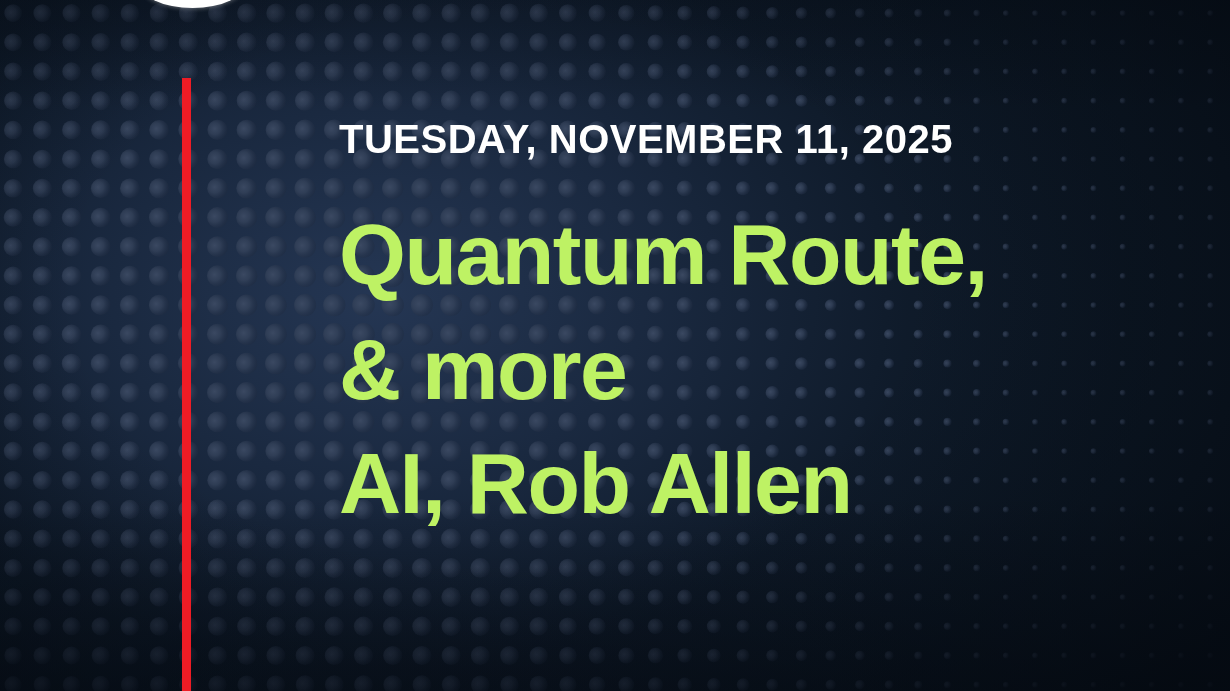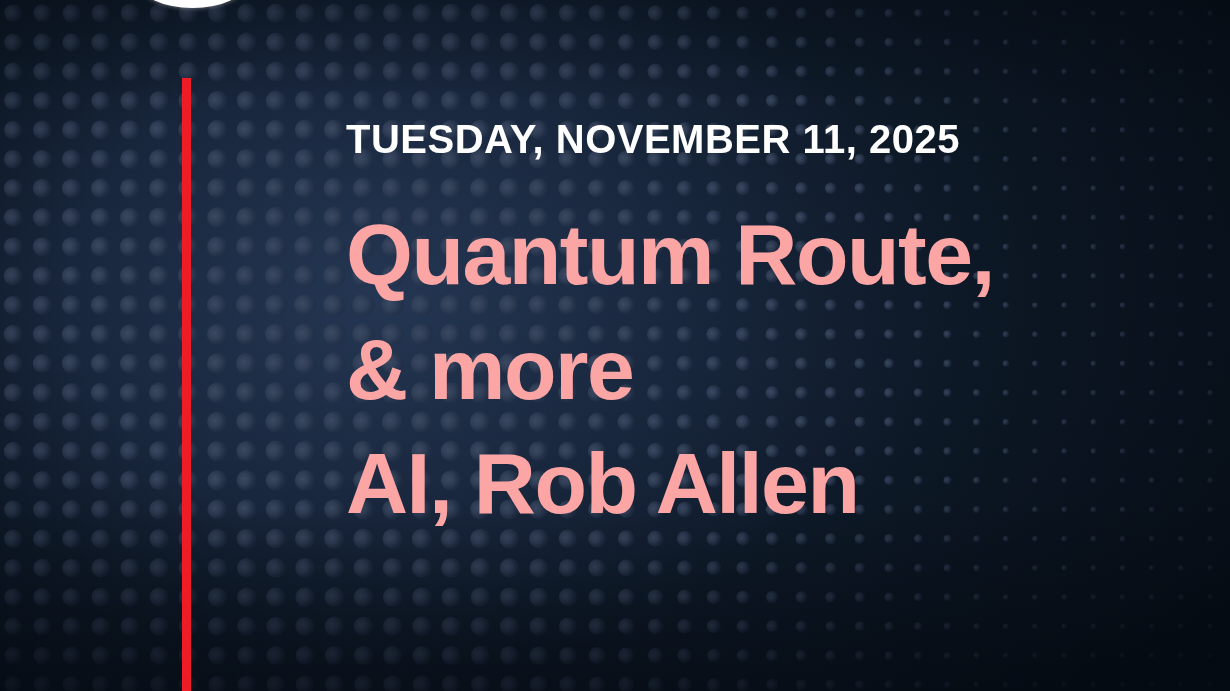--- a/index.html
+++ b/index.html
@@ -89,21 +89,21 @@
     left: 182px;
     top: 78px;
     width: 9px;
     height: 613px;
     background: #ee1c25;
   }
 
   .content {
     position: absolute;
     z-index: 6;
-    left: 346px;
+    left: 339px;
     top: 118px;
     width: 880px;
   }
 
   .eyebrow-date {
     font-size: 40px;
     font-weight: bold;
     letter-spacing: 0.5px;
     color: #ffffff;
     line-height: 1.08;
@@ -111,21 +111,21 @@
     white-space: nowrap;
     margin: 0;
   }
 
   .headline {
     margin: 0;
     padding-top: 36px;
     font-size: 86px;
     font-weight: bold;
     line-height: 1.33;
-    color: #fca5a5;
+    color: #bef264;
     letter-spacing: -1.5px;
   }
   .headline .hl-line { display: block; white-space: nowrap; }
 </style>
 </head>
 <body>
 
 <div id="banner">
 
   <div class="bg-base"></div>

